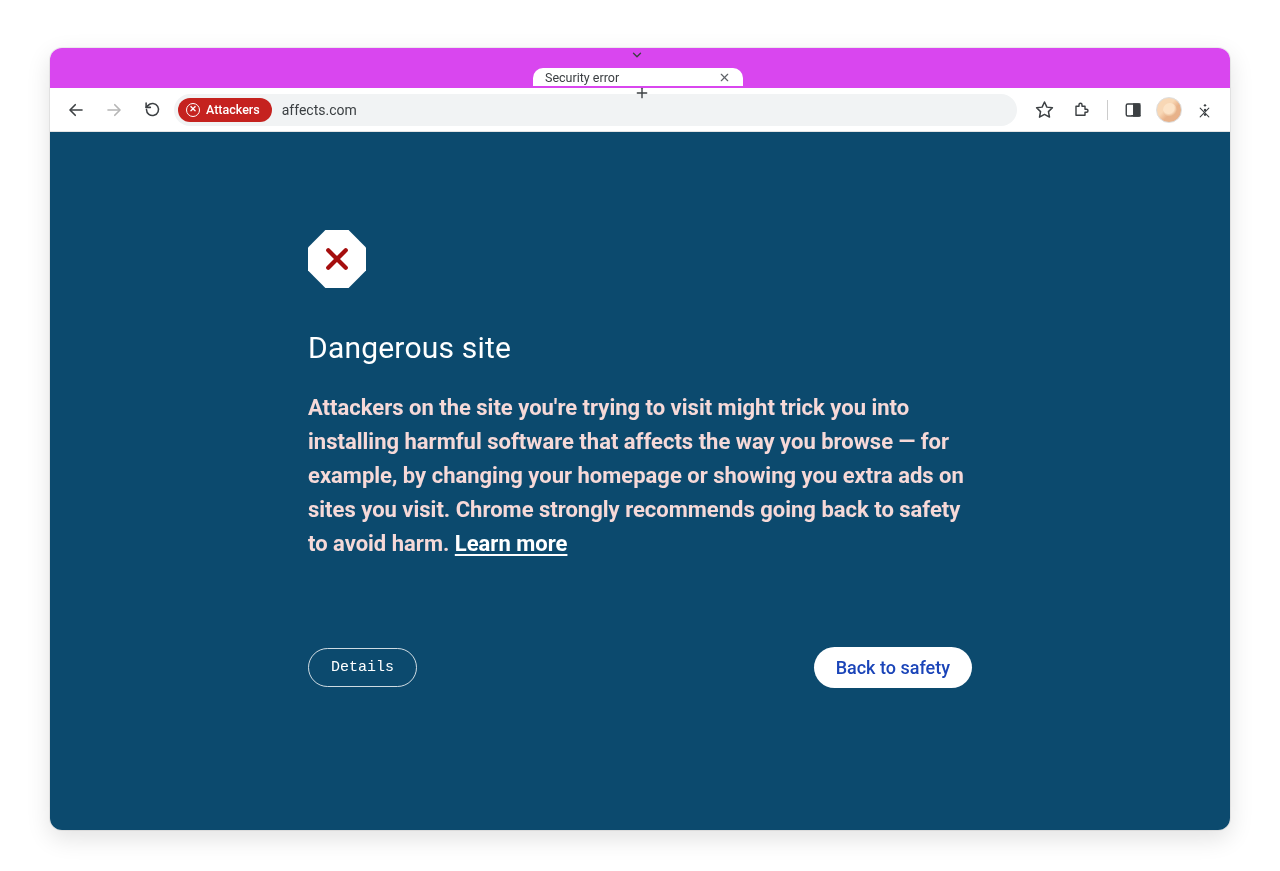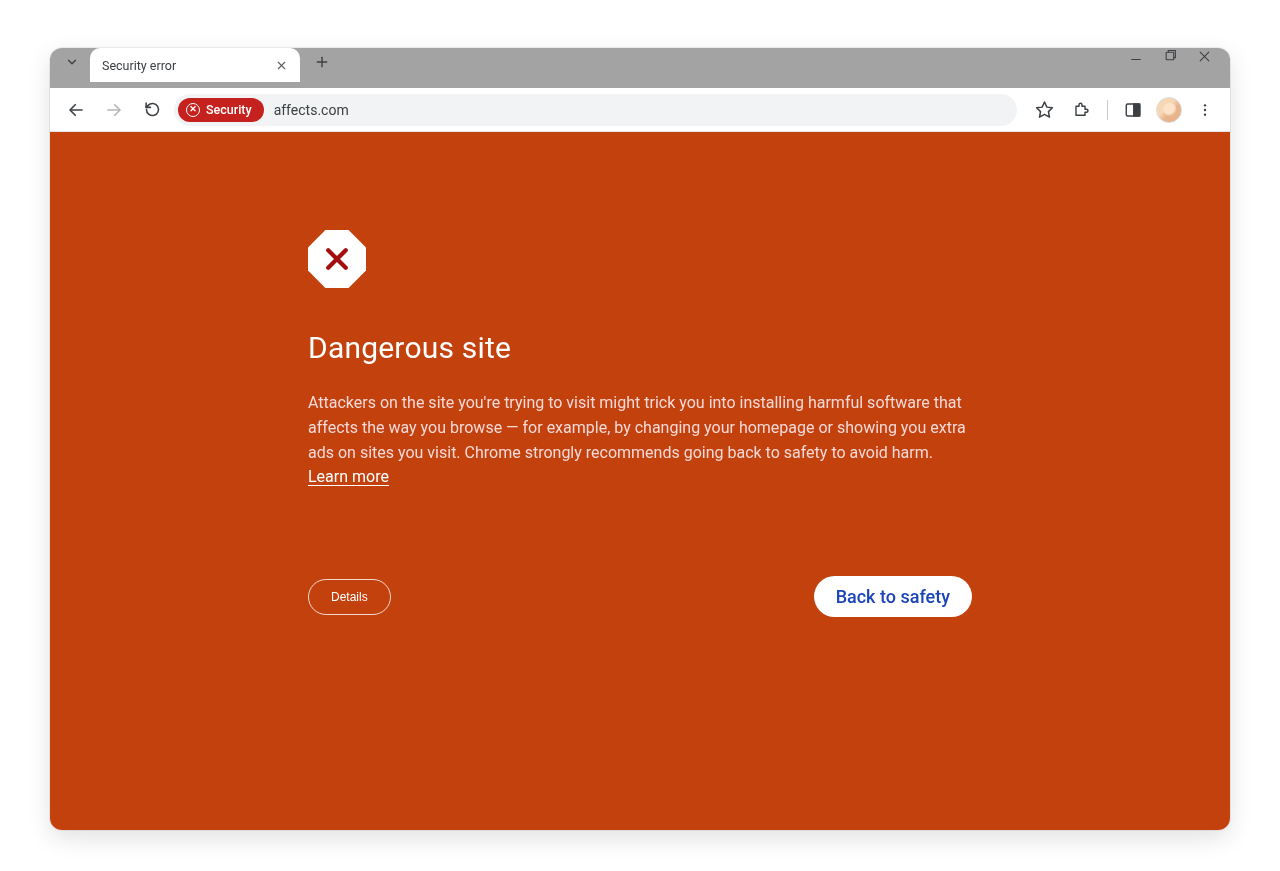--- a/index.html
+++ b/index.html
@@ -21,25 +21,26 @@
     overflow: hidden;
     background: #fff;
     box-shadow: 0 0 0 1px rgba(0,0,0,0.06), 0 8px 24px rgba(0,0,0,0.12);
     display: flex;
     flex-direction: column;
   }
 
   
   .tab-strip {
     height: 40px;
-    background: #a3a3a3;
+    background: #d946ef;
     display: flex;
-    align-items: flex-start;
+    align-items: center;
     padding: 0 10px 0 6px;
     position: relative;
+    flex-direction: column;
   }
   .tab-strip .search-caret {
     width: 28px; height: 28px;
     display:flex; align-items:center; justify-content:center;
     margin: 0 4px 6px 2px;
     border-radius: 6px;
   }
   .tab {
     height: 34px;
     min-width: 210px;
@@ -131,21 +132,21 @@
   }
   .avatar::after{
     content:"";position:absolute;left:6px;top:5px;width:14px;height:14px;border-radius:50%;
     background: radial-gradient(circle at 40% 35%, #fce3c7 45%, #e6b48b 70%);
   }
   .vdiv { width:1px;height:20px;background:#ccc;margin:0 2px; }
 
   
   .page {
     flex:1;
-    background:#c2410c;
+    background:#0c4a6e;
     color:#fcebea;
     overflow:auto;
   }
   .content {
     max-width: 680px;
     margin: 0 auto;
     padding: 98px 8px 60px 8px;
   }
   .stop-icon { margin-bottom: 42px; }
   .octagon {
@@ -156,45 +157,45 @@
   }
   .octagon svg { width:30px;height:30px; }
   h1.title {
     font-size: 30px;
     font-weight: 400;
     color: #ffffff;
     margin-bottom: 26px;
     letter-spacing: .2px;
   }
   p.body {
-    font-size: 16px;
+    font-size: 22px;
     line-height: 1.55;
     color: #f6d9d8;
-    font-weight: 400;
+    font-weight: 700;
   }
   p.body a {
     color: #ffffff;
     text-decoration: underline;
     text-underline-offset: 3px;
   }
   .button-row {
     margin-top: 86px;
     display:flex;
     justify-content: space-between;
     align-items:center;
   }
   .btn-outline {
     border:1px solid rgba(255,255,255,0.8);
     color:#fff;
     background:transparent;
-    font-size:12px;
+    font-size:15px;
     padding: 10px 22px;
     border-radius: 22px;
     cursor:pointer;
-    font-family:Liberation Sans, sans-serif;
+    font-family:Liberation Mono, monospace;
   }
   .btn-primary {
     border:none;
     background:#ffffff;
     color:#1a44b8;
     font-size:18px;
     font-weight:500;
     padding: 10px 22px;
     border-radius: 22px;
     cursor:pointer;
@@ -267,21 +268,21 @@
     <div class="nav-icon">
       <svg width="17" height="17" viewBox="0 0 24 24" fill="none" stroke="currentColor" stroke-width="2.2" stroke-linecap="round" stroke-linejoin="round">
           <path d="M3.5 12a8.5 8.5 0 1 0 2.3-5.8L3 9"></path>
           <polyline points="3 3 3 9 9 9"></polyline>
         </svg>
     </div>
 
     <div class="omnibox">
       <div class="danger-chip">
         <span class="ci">✕</span>
-        <span>Security</span>
+        <span>Attackers</span>
       </div>
       <span>affects.com</span>
     </div>
 
     <div class="toolbar-right">
       <div class="tb-icon">
         <svg width="19" height="19" viewBox="0 0 24 24" fill="none" stroke="#3c4043" stroke-width="1.9" stroke-linejoin="round">
             <polygon points="12 2.5 15 9 22 9.8 17 14.7 18.3 21.6 12 18.2 5.7 21.6 7 14.7 2 9.8 9 9"></polygon>
           </svg>
       </div>

